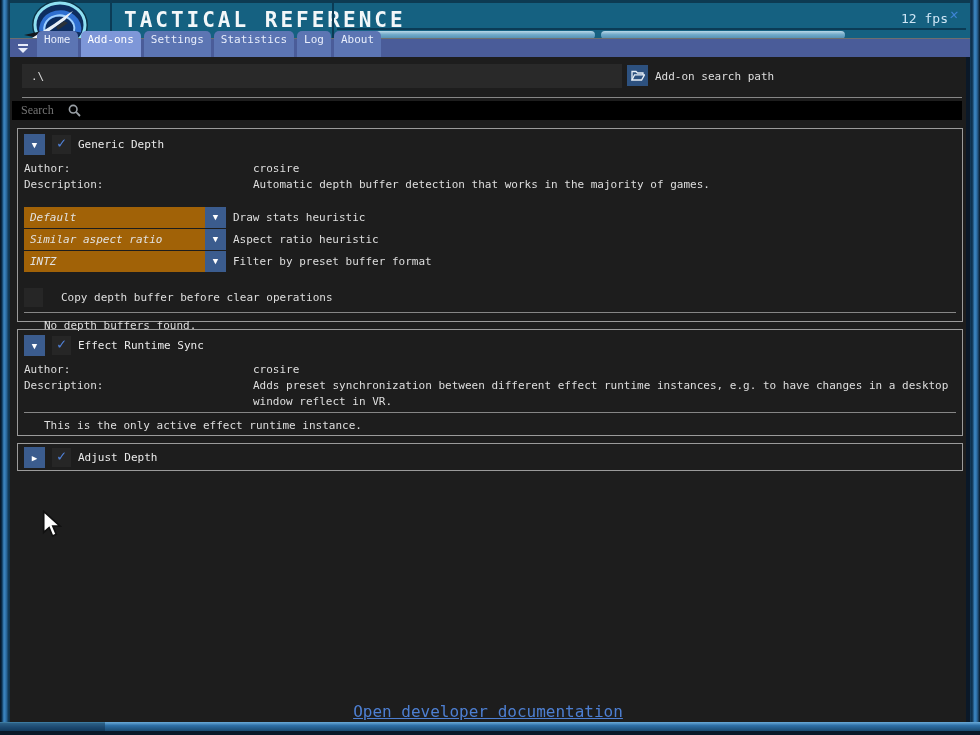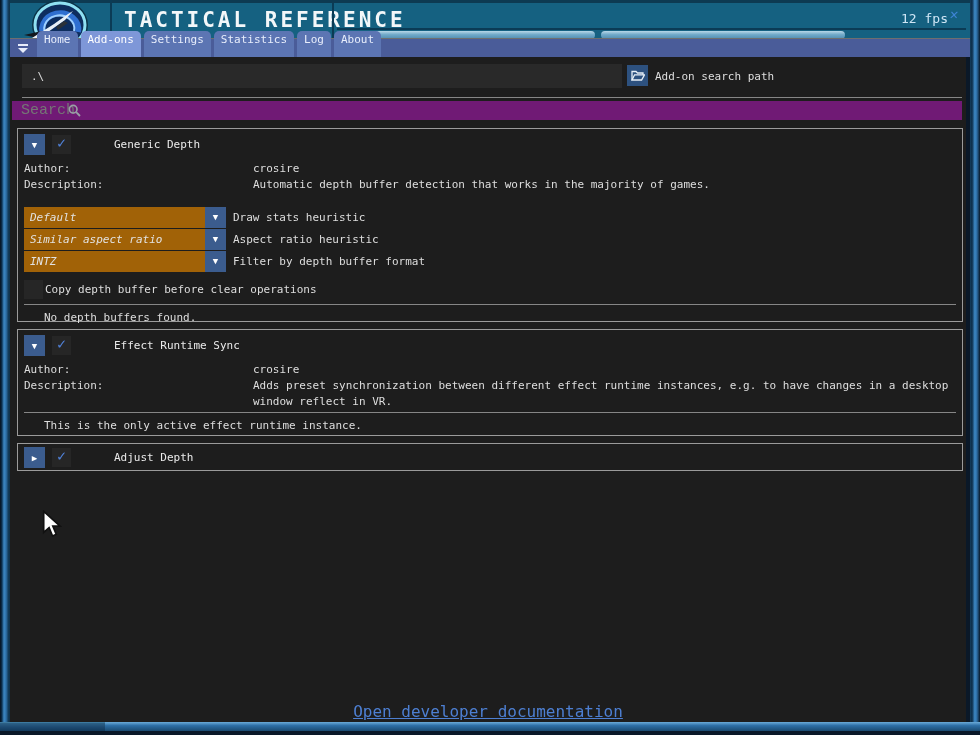--- a/index.html
+++ b/index.html
@@ -42,44 +42,44 @@
 
   
   .content { position:absolute; left:10px; top:57px; width:956px; height:665px; background:#1d1d1d; z-index:2; }
 
   .path-input { position:absolute; left:12px; top:7px; width:600px; height:24px; background:#292929;
                 border:none; color:#dcdcdc; font-family:inherit; font-size:11px; padding-left:9px; }
   .folder-btn { position:absolute; left:617px; top:8px; width:21px; height:21px; background:#2d517f;
                 border:none; display:flex; align-items:center; justify-content:center; }
   .search-path-label { position:absolute; left:645px; top:13px; }
   .sep-top { position:absolute; left:12px; top:40px; width:940px; height:1px; background:#868686; }
-  .search-input { position:absolute; left:2px; top:44px; width:950px; height:19px; background:#701a75;
-                  border:none; color:#9aa0a6; font-family:Liberation Mono, monospace; font-size:15px; padding-left:9px; }
+  .search-input { position:absolute; left:2px; top:44px; width:950px; height:19px; background:#000000;
+                  border:none; color:#9aa0a6; font-family:Liberation Serif, serif; font-size:12px; padding-left:9px; }
   .search-glyph { position:absolute; left:58px; top:47px; pointer-events:none; }
 
   .panel { position:absolute; left:7px; width:946px; border:1px solid #9b9b9b; padding:5px 6px; }
   .panel.p1 { top:71px;  height:194px; }
   .panel.p2 { top:272px; height:107px; }
   .panel.p3 { top:386px; height:28px; padding-top:3px; }
 
   .addon-header { display:flex; align-items:center; gap:7px; height:21px; }
   .sq-btn { width:21px; height:21px; background:#3b5c8e; border:none; color:#fff; font-size:9px;
             display:flex; align-items:center; justify-content:center; font-family:inherit; }
   .checkbox { width:19px; height:19px; background:#262626; display:flex; align-items:center; justify-content:center; }
   .checkmark { color:#5081d8; font-weight:bold; font-size:15px; line-height:15px; margin-top:-2px; }
-  .addon-name { color:#eaeaea;margin-left:36px; }
+  .addon-name { color:#eaeaea; }
 
   .info-grid { margin-top:6px; display:grid; grid-template-columns:229px 1fr; line-height:16px; }
 
   .dd-block { margin-top:13px; }
   .dd-row { display:flex; align-items:center; height:22px; }
   .dd-field { width:181px; height:21px; background:#a16207; line-height:21px; padding-left:6px; color:#e2e2e2;font-style:italic; }
   .dd-label { margin-left:7px; }
 
-  .copy-row { margin-top:8px; display:flex; align-items:center; gap:2px; height:19px; }
+  .copy-row { margin-top:16px; display:flex; align-items:center; gap:18px; height:19px; }
   .sep-inner { margin-top:5px; height:1px; background:#868686; }
   .status-text { margin-top:6px; line-height:14px;padding-left:20px; }
   .desc-val { line-height:16px; }
 
   .footer-link { position:absolute; left:0; top:645px; width:100%; text-align:center; }
   .footer-link a { color:#4d7fd2; text-decoration:underline; font-size:16px; }
 
   
   .bottom-strip-left { position:absolute; left:0; top:722px; width:105px; height:9px; z-index:2;
                        background:linear-gradient(#2d6288,#1d4a72 50%,#123a5c); border-top:1px solid #3d7aa0; }
@@ -178,21 +178,21 @@
         <button class="sq-btn">
           <span>▼</span>
         </button>
         <span class="dd-label">Aspect ratio heuristic</span>
       </div>
       <div class="dd-row">
         <div class="dd-field">INTZ</div>
         <button class="sq-btn">
           <span>▼</span>
         </button>
-        <span class="dd-label">Filter by depth buffer format</span>
+        <span class="dd-label">Filter by preset buffer format</span>
       </div>
     </div>
     <div class="copy-row">
       <span class="checkbox"></span>
       <span>Copy depth buffer before clear operations</span>
     </div>
     <div class="sep-inner"></div>
     <div class="status-text">No depth buffers found.</div>
   </div>
 

